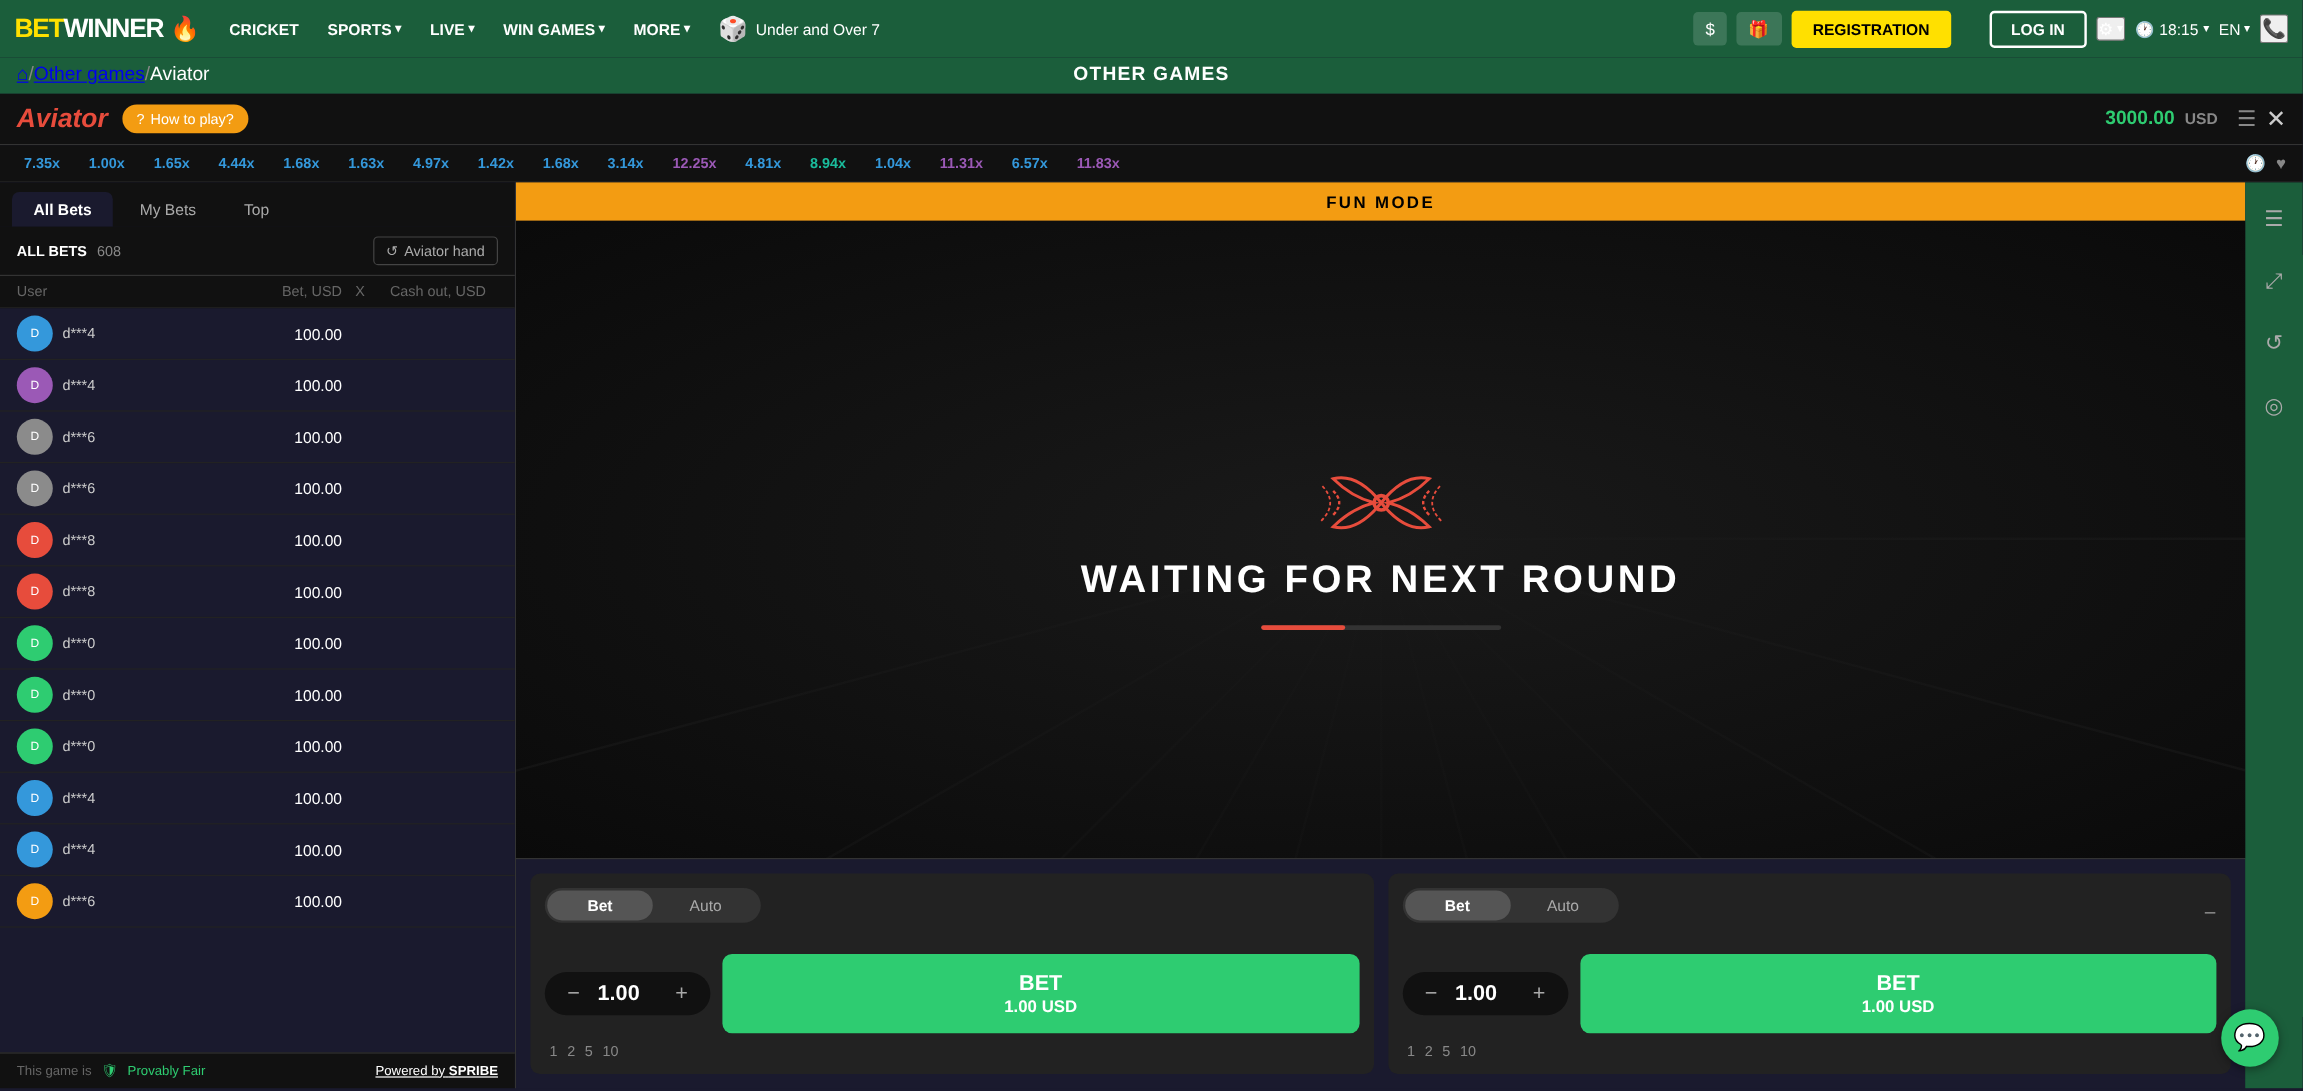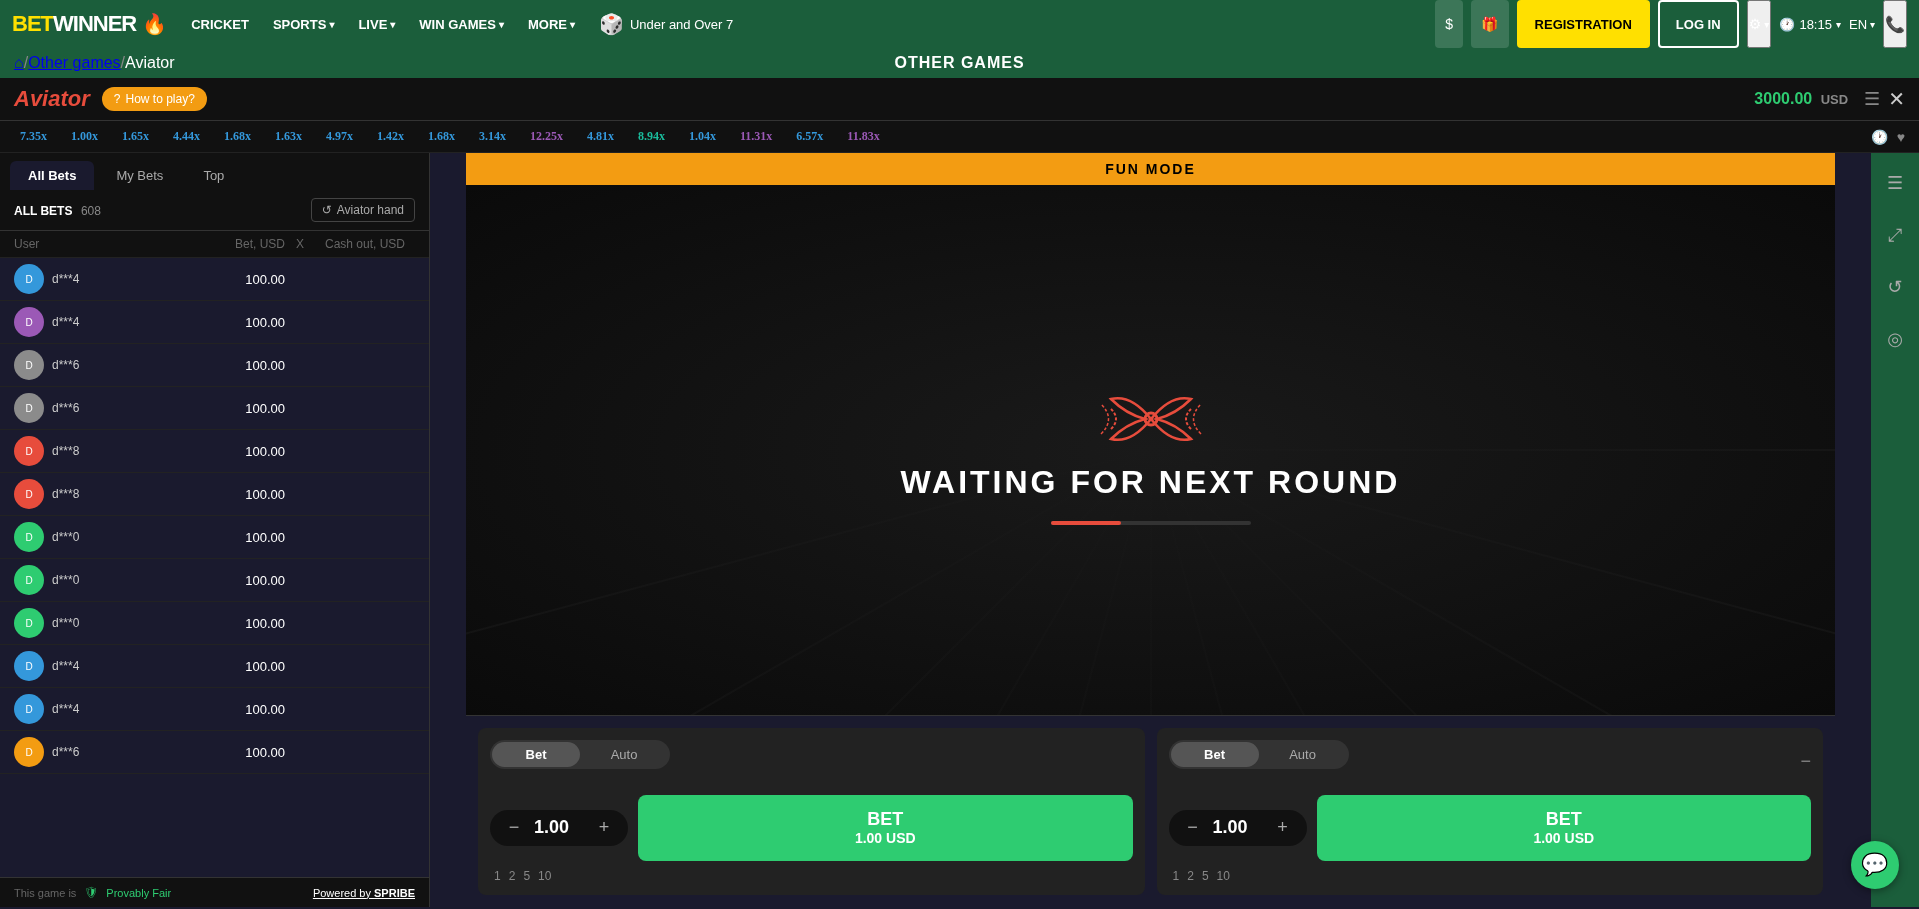--- a/index.html
+++ b/index.html
@@ -3,20 +3,21 @@
   <meta charset="utf-8">
   <style>
     * { box-sizing: border-box; margin: 0; padding: 0; }
     body { font-family: Arial, sans-serif; background: #1a1a2e; color: #fff; overflow-x: hidden; }
 
     
     .top-nav {
       background: #1b5e3b;
       height: 48px;
       display: flex;
+      align-items: center;
       padding: 0 12px;
       gap: 8px;
       position: relative;
       z-index: 100;
     }
     .logo-area {
       display: flex;
       align-items: center;
       gap: 6px;
       margin-right: 8px;
@@ -76,20 +77,21 @@
     }
     .login-btn {
       background: transparent;
       border: 2px solid #fff;
       color: #fff;
       font-weight: 700;
       font-size: 13px;
       border-radius: 4px;
       padding: 6px 16px;
       cursor: pointer;
+      margin-left: 24px;
     }
     .time-display {
       color: #fff;
       font-size: 13px;
       display: flex;
       align-items: center;
       gap: 4px;
     }
     .lang-btn {
       color: #fff;
@@ -196,36 +198,34 @@
       overflow-x: auto;
       border-bottom: 1px solid #222;
       align-items: center;
     }
     .mult-badge {
       font-size: 12px;
       font-weight: 700;
       padding: 2px 6px;
       border-radius: 10px;
       white-space: nowrap;
-      font-family: Liberation Serif, serif;
     }
     .mult-blue { color: #3498db; }
     .mult-purple { color: #9b59b6; }
     .mult-teal { color: #1abc9c; }
     .mult-icons {
       margin-left: auto;
       display: flex;
       gap: 8px;
     }
 
     
     .game-area {
       display: flex;
       flex: 1;
-      gap: 36px;
     }
 
     
     .bets-panel {
       width: 430px;
       min-width: 430px;
       background: #1a1a2e;
       display: flex;
       flex-direction: column;
       border-right: 1px solid #333;

